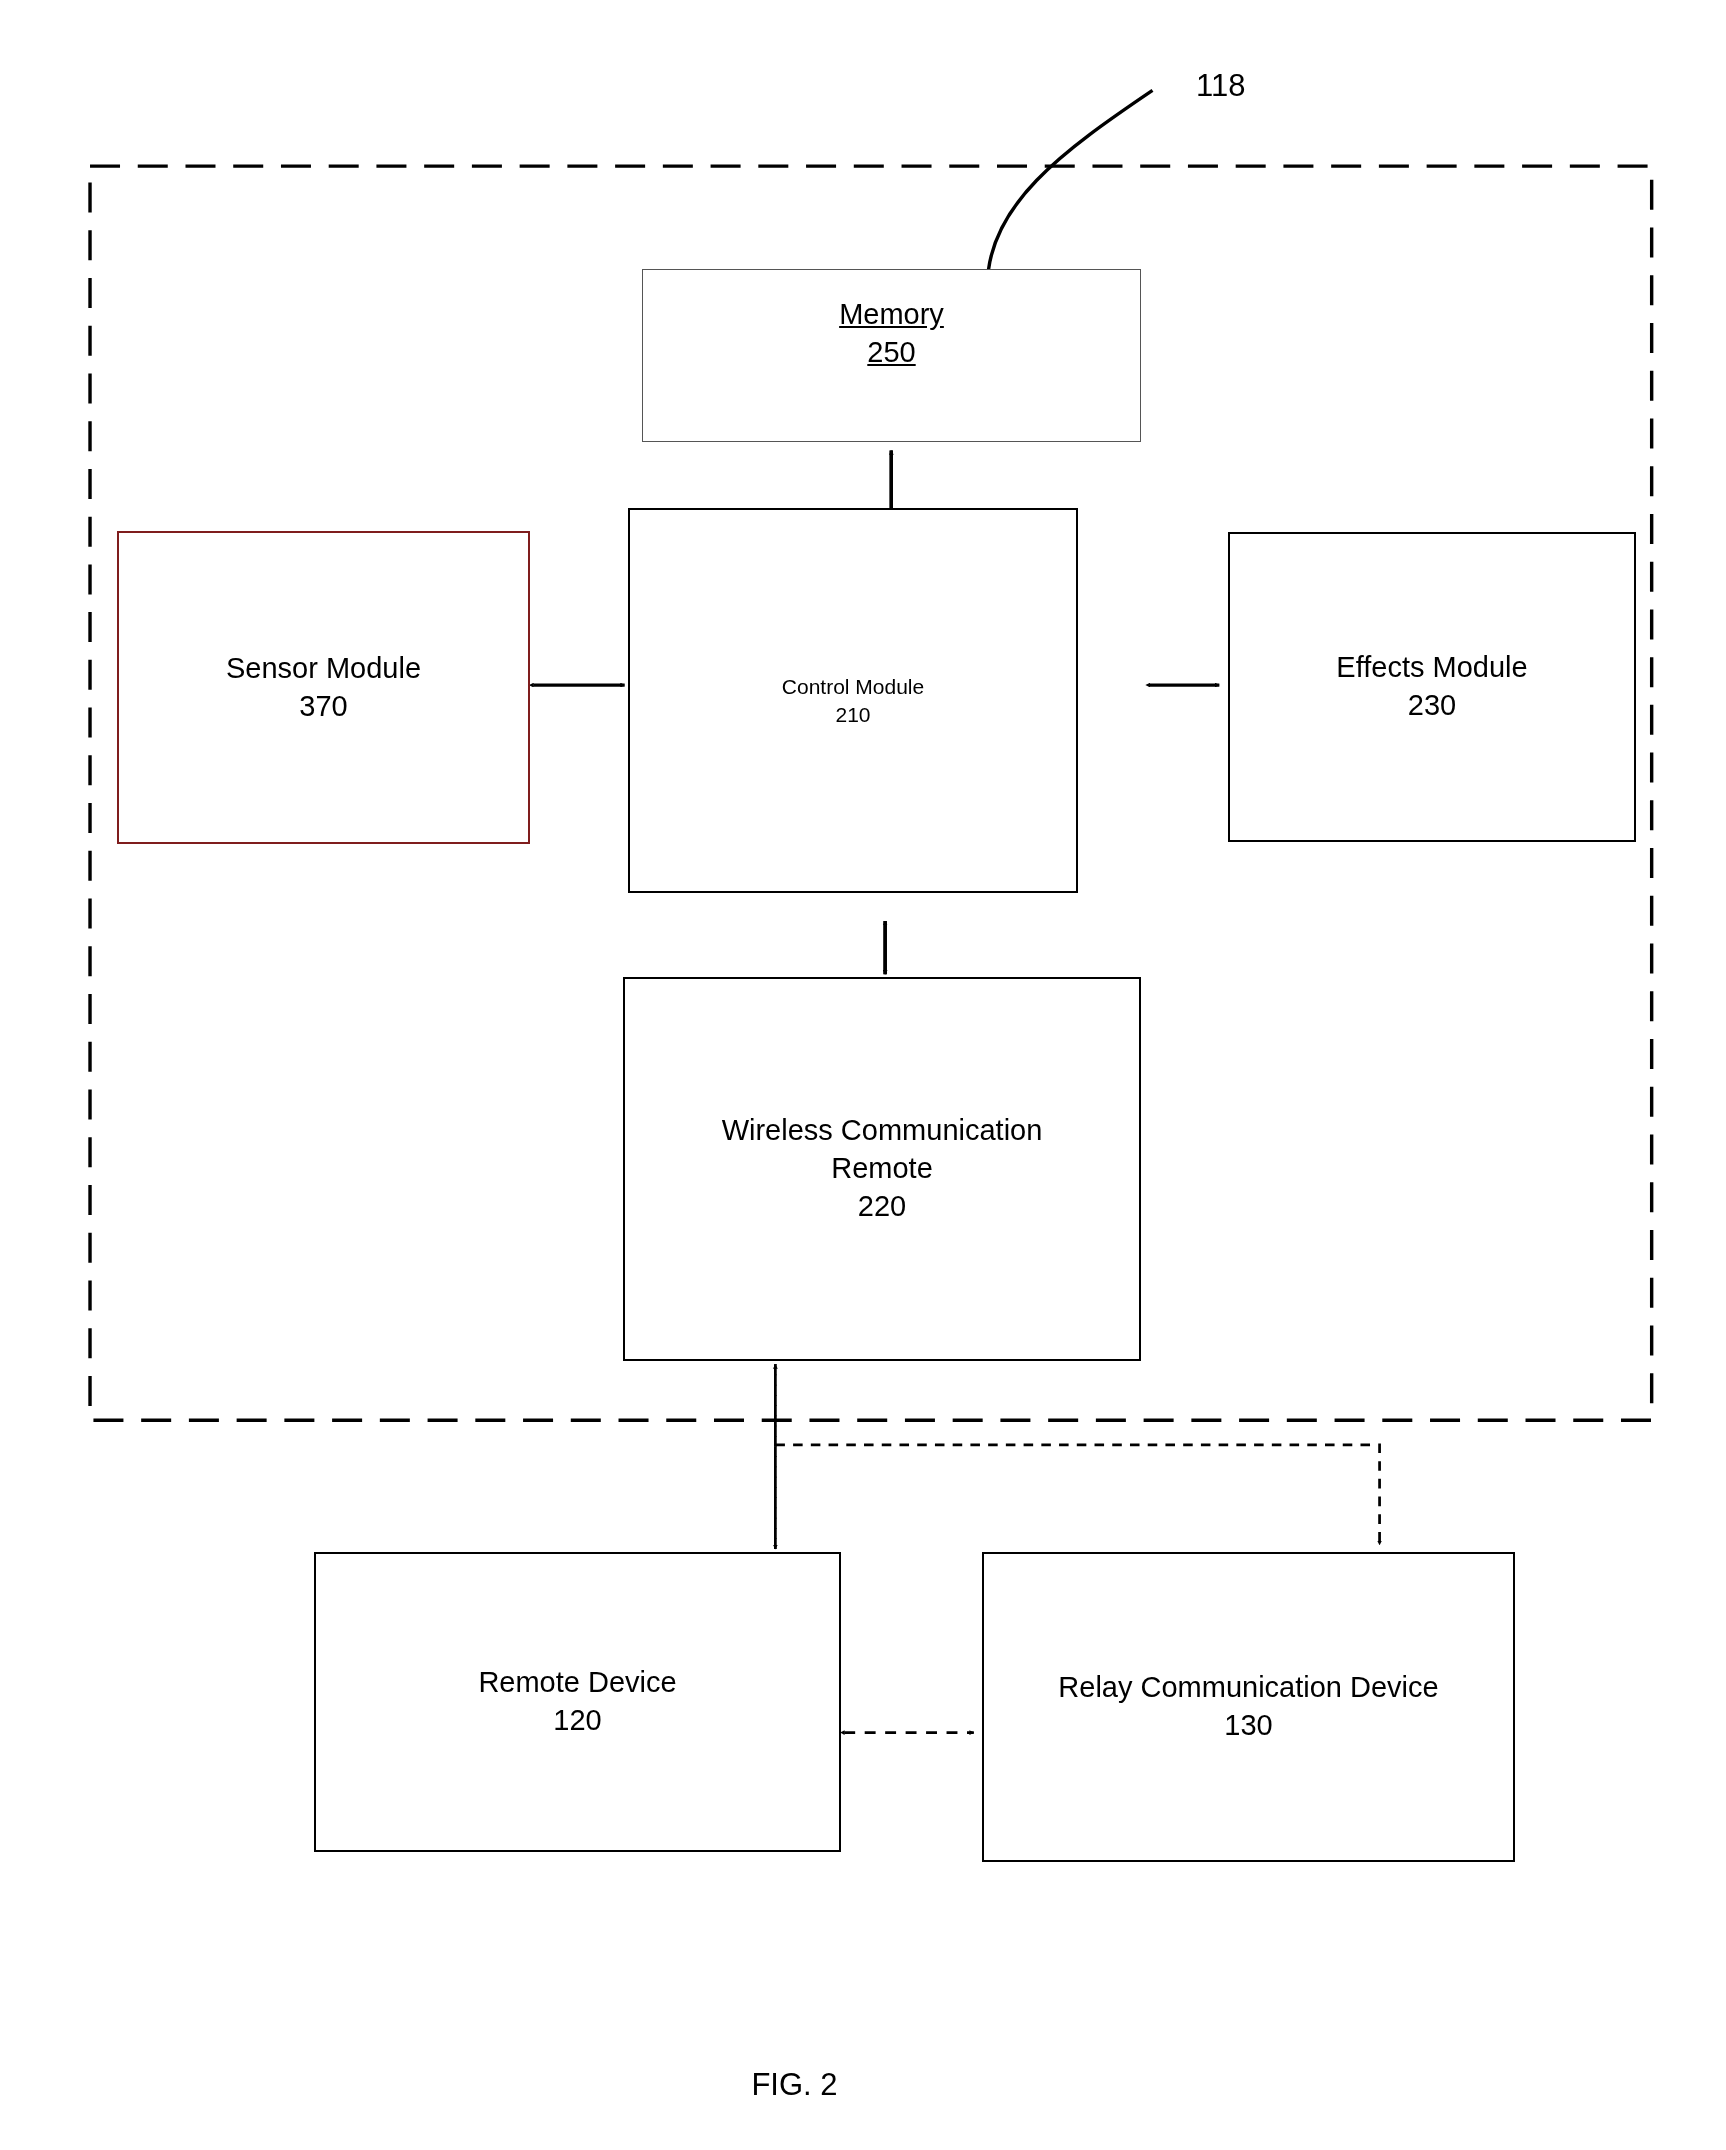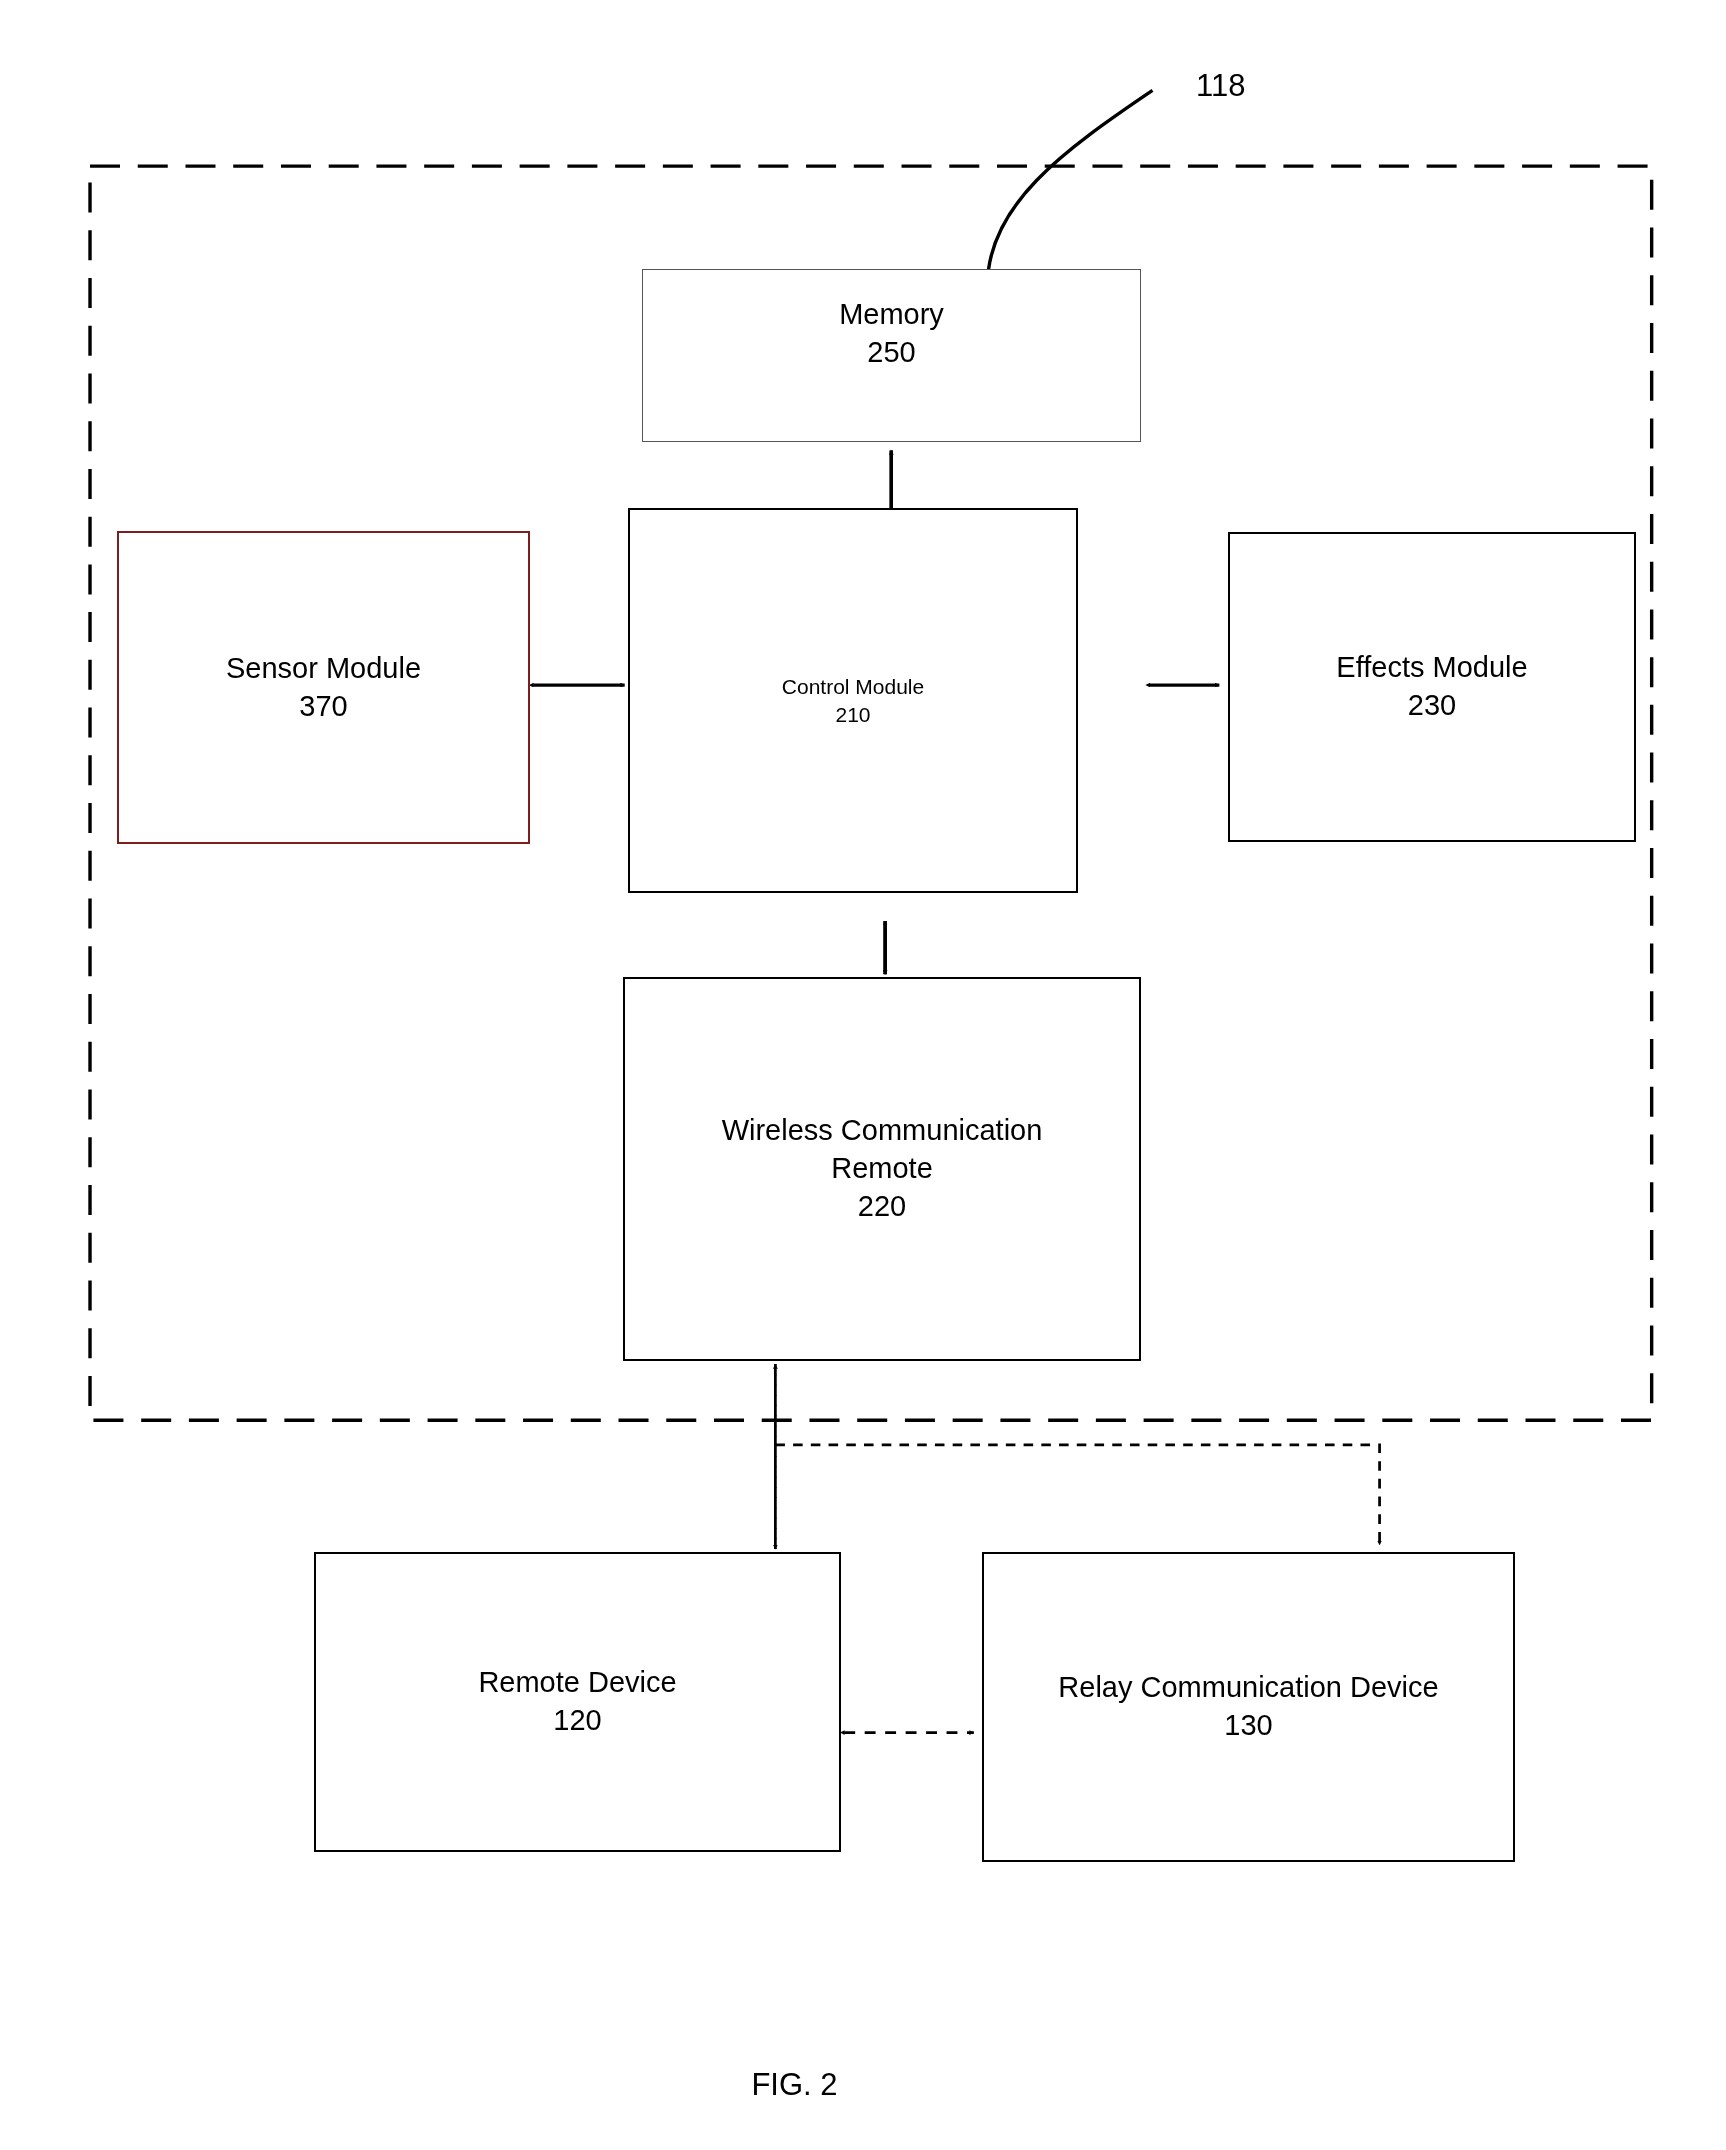--- a/index.html
+++ b/index.html
@@ -44,21 +44,21 @@
     white-space: pre;
   }
   .fig-caption {
     position: absolute;
     white-space: pre;
     text-align: center;
   }
 
   
   #node-memory   { left:642px;  top:269px;  width:499px; height:173px;
-                   border:1.4px solid #555555; font-size:29px; padding-bottom:43px; }
+                   border:1.4px solid #555555; font-size:29px; padding-bottom:43px;text-decoration:underline; }
   #node-sensor   { left:117px;  top:531px;  width:413px; height:313px;
                    border:2px solid #7f1d1d; font-size:29px; }
   #node-control  { left:628px;  top:508px;  width:450px; height:385px;
                    border:2px solid #000000; font-size:21px; }
   #node-effects  { left:1222px; top:532px;  width:408px; height:310px;
                    border:2px solid #000000; font-size:29px;margin-left:6px; }
   #node-wireless { left:623px;  top:977px; width:518px; height:384px;
                    border:2px solid #000000; font-size:29px; }
   #node-remote   { left:314px;  top:1552px; width:527px; height:300px;
                    border:2px solid #000000; font-size:29px; }

